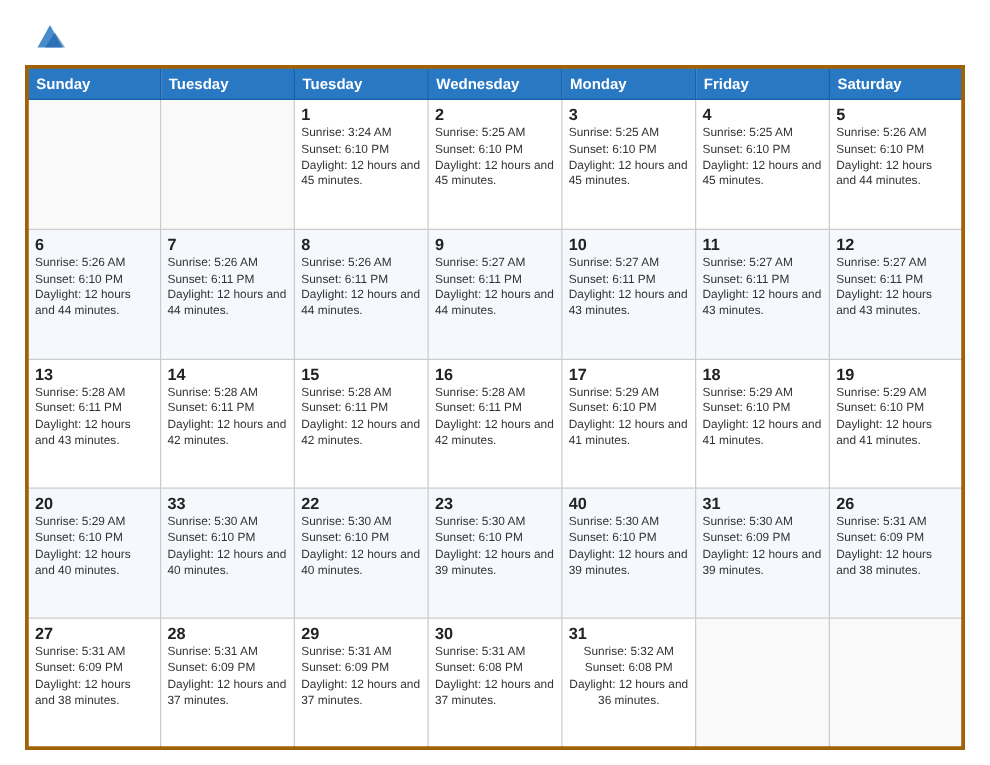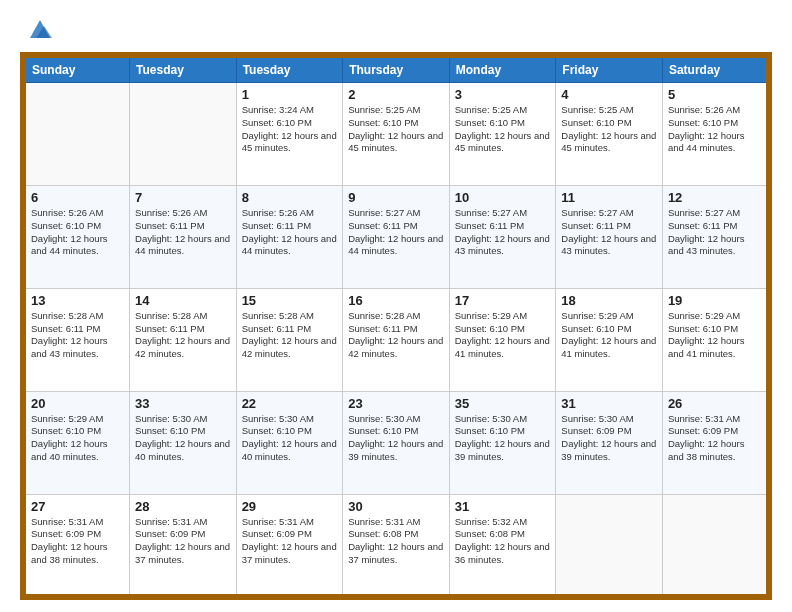--- a/index.html
+++ b/index.html
@@ -57,21 +57,21 @@
       color: #222;
       line-height: 1;
     }
     .subtitle {
       font-size: 14px;
       color: #444;
       margin-top: 2px;
     }
     .calendar {
       flex: 1;
-      border: 6px solid #a16207;
+      border: 3px solid #a16207;
       border-collapse: collapse;
       width: 100%;
       table-layout: fixed;
     }
     .calendar th {
       background-color: #2878c3;
       color: #fff;
       font-size: 12px;
       font-weight: bold;
       text-align: left;
@@ -129,21 +129,21 @@
       <div class="subtitle"></div>
     </div>
   </div>
 
   <table class="calendar">
     <thead>
       <tr>
       <th>Sunday</th>
           <th>Tuesday</th>
           <th>Tuesday</th>
-          <th>Thursday</th>
+          <th>Wednesday</th>
           <th>Monday</th>
           <th>Friday</th>
           <th>Saturday</th>
         </tr>
     </thead>
     <tbody id="calendar-body">
     <tr>
           <td class="empty-cell"></td>
           <td class="empty-cell"></td>
           <td>
@@ -284,21 +284,21 @@
 Sunset: 6:10 PM
 Daylight: 12 hours and 40 minutes.</div>
           </td>
           <td>
             <span class="day-number">23</span>
             <div class="day-info" style="white-space: pre-line;">Sunrise: 5:30 AM
 Sunset: 6:10 PM
 Daylight: 12 hours and 39 minutes.</div>
           </td>
           <td>
-            <span class="day-number">35</span>
+            <span class="day-number">40</span>
             <div class="day-info" style="white-space: pre-line;">Sunrise: 5:30 AM
 Sunset: 6:10 PM
 Daylight: 12 hours and 39 minutes.</div>
           </td>
           <td>
             <span class="day-number">31</span>
             <div class="day-info" style="white-space: pre-line;">Sunrise: 5:30 AM
 Sunset: 6:09 PM
 Daylight: 12 hours and 39 minutes.</div>
           </td>
@@ -329,21 +329,21 @@
 Daylight: 12 hours and 37 minutes.</div>
           </td>
           <td>
             <span class="day-number">30</span>
             <div class="day-info" style="white-space: pre-line;">Sunrise: 5:31 AM
 Sunset: 6:08 PM
 Daylight: 12 hours and 37 minutes.</div>
           </td>
           <td>
             <span class="day-number">31</span>
-            <div class="day-info" style="white-space: pre-line;">Sunrise: 5:32 AM
+            <div class="day-info" style="white-space: pre-line; text-align: center;">Sunrise: 5:32 AM
 Sunset: 6:08 PM
 Daylight: 12 hours and 36 minutes.</div>
           </td>
           <td class="empty-cell"></td>
           <td class="empty-cell"></td>
         </tr>
       </tbody>
   </table>
 </div>
 

